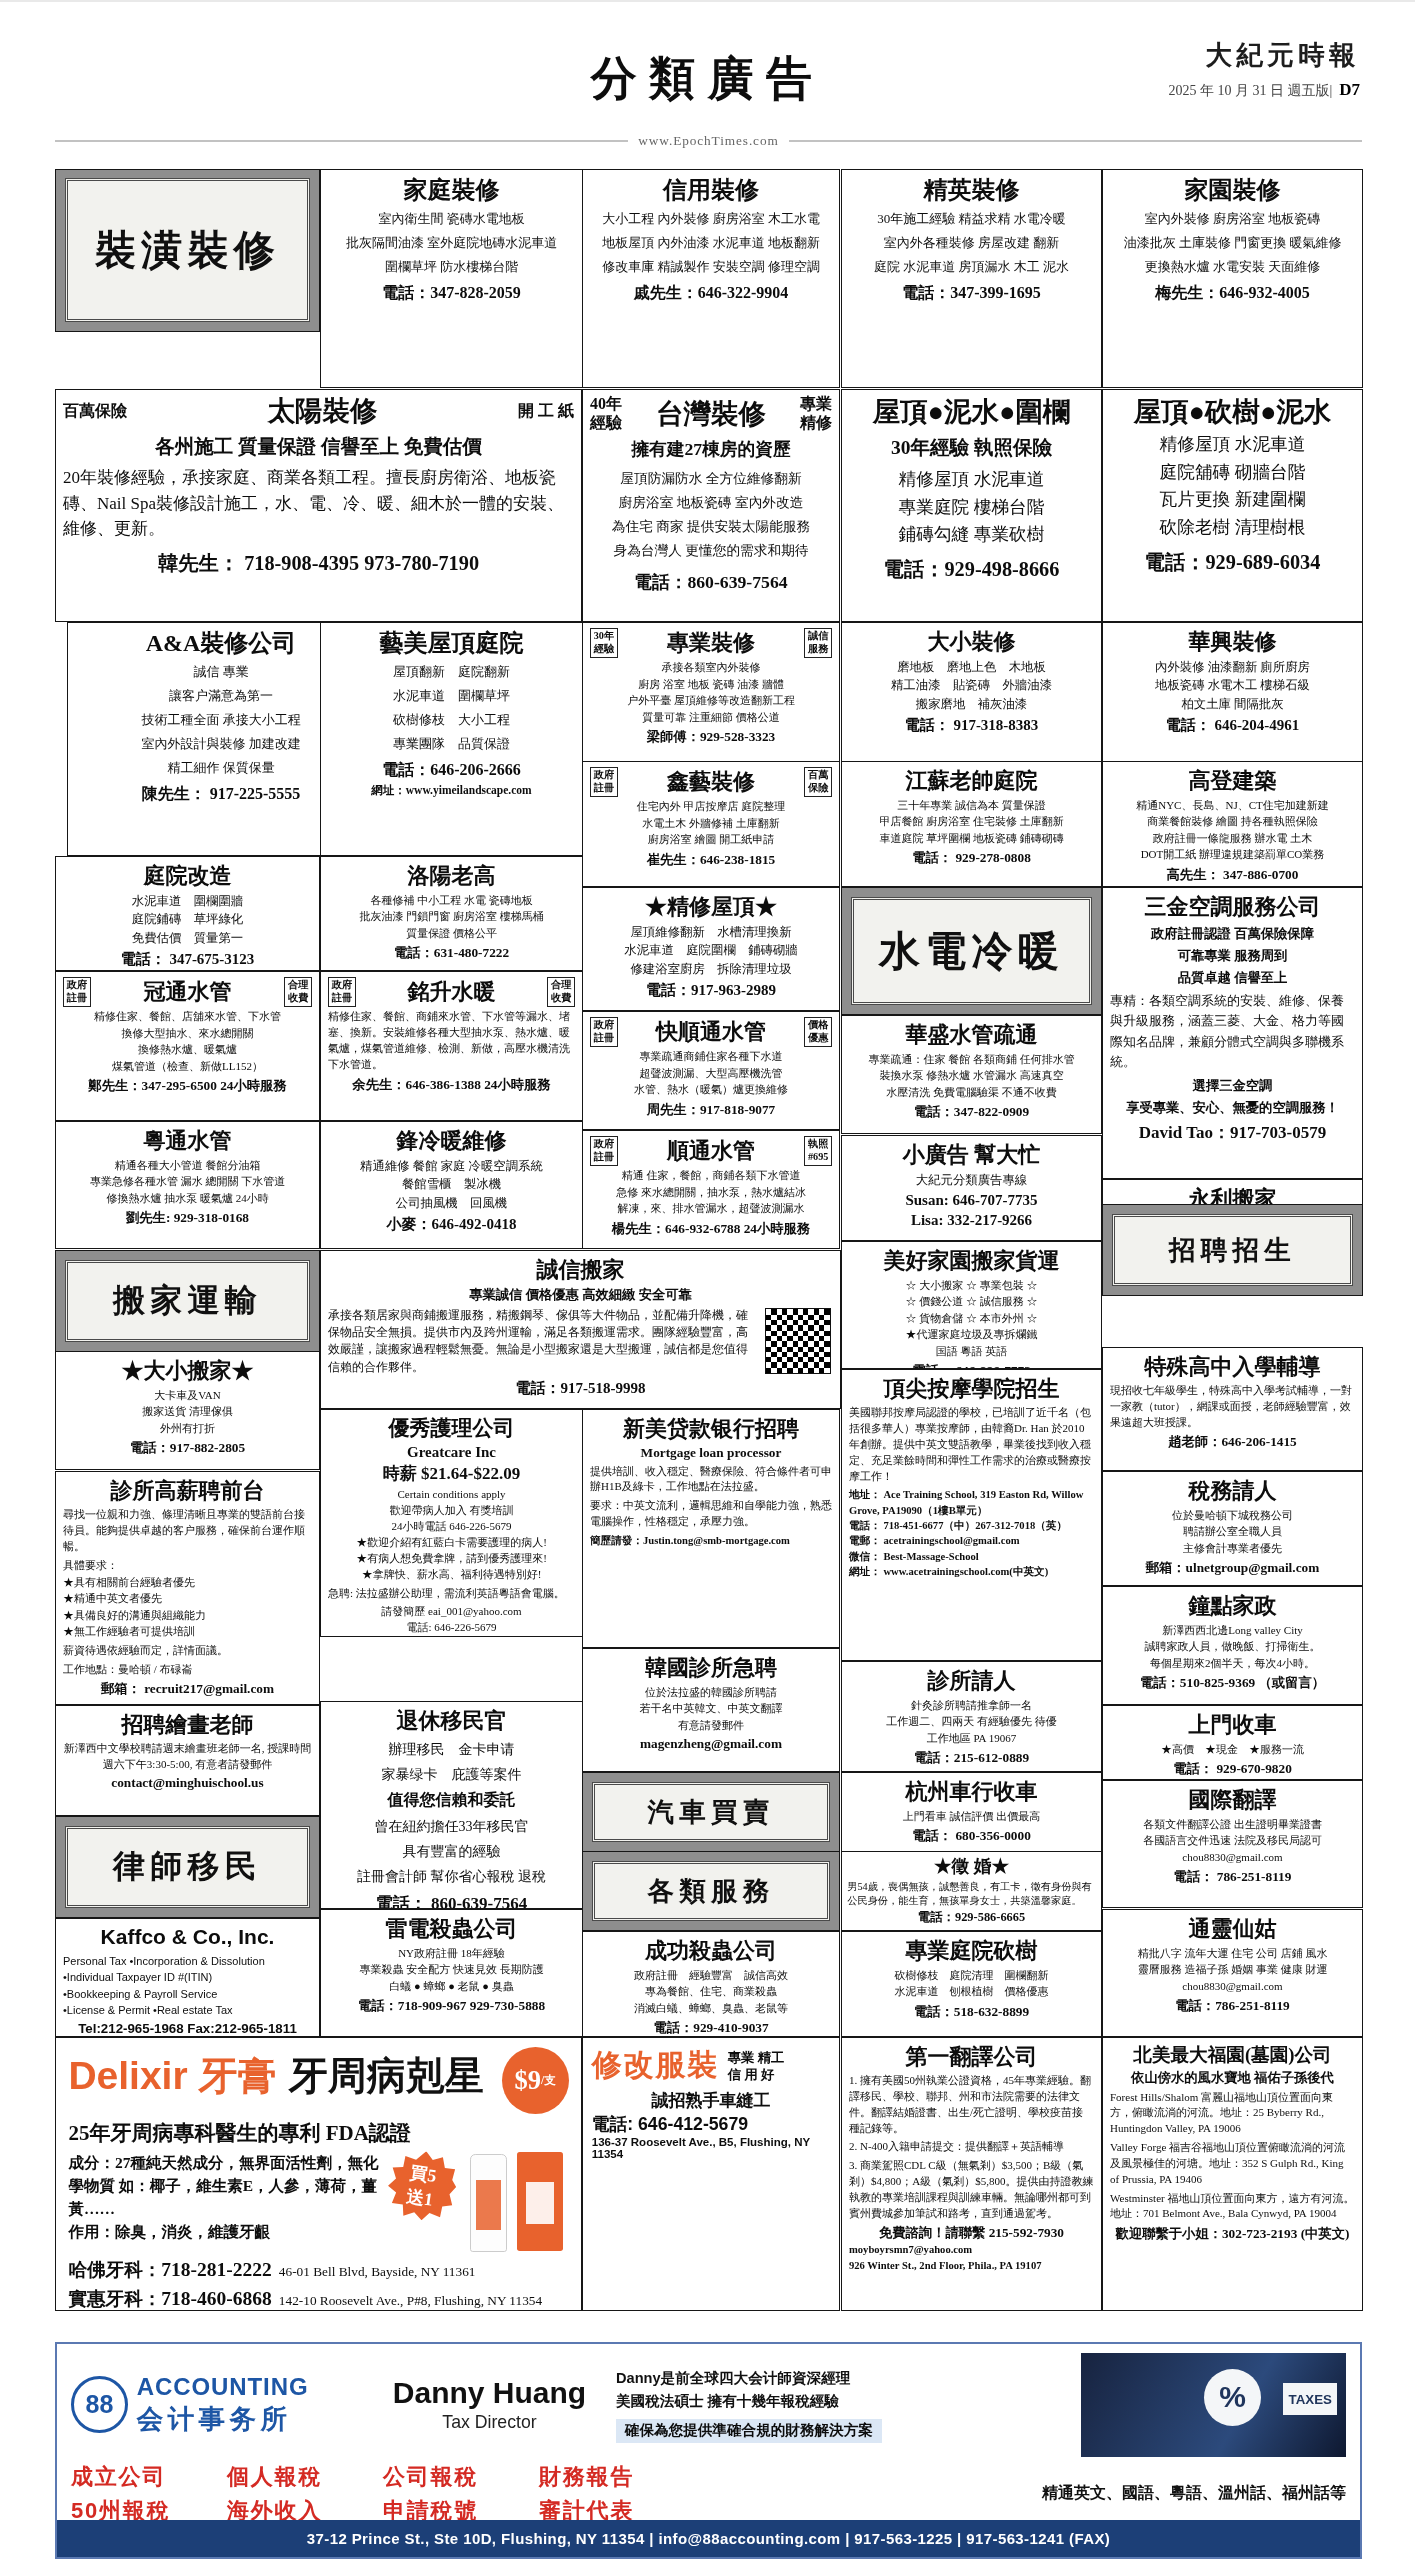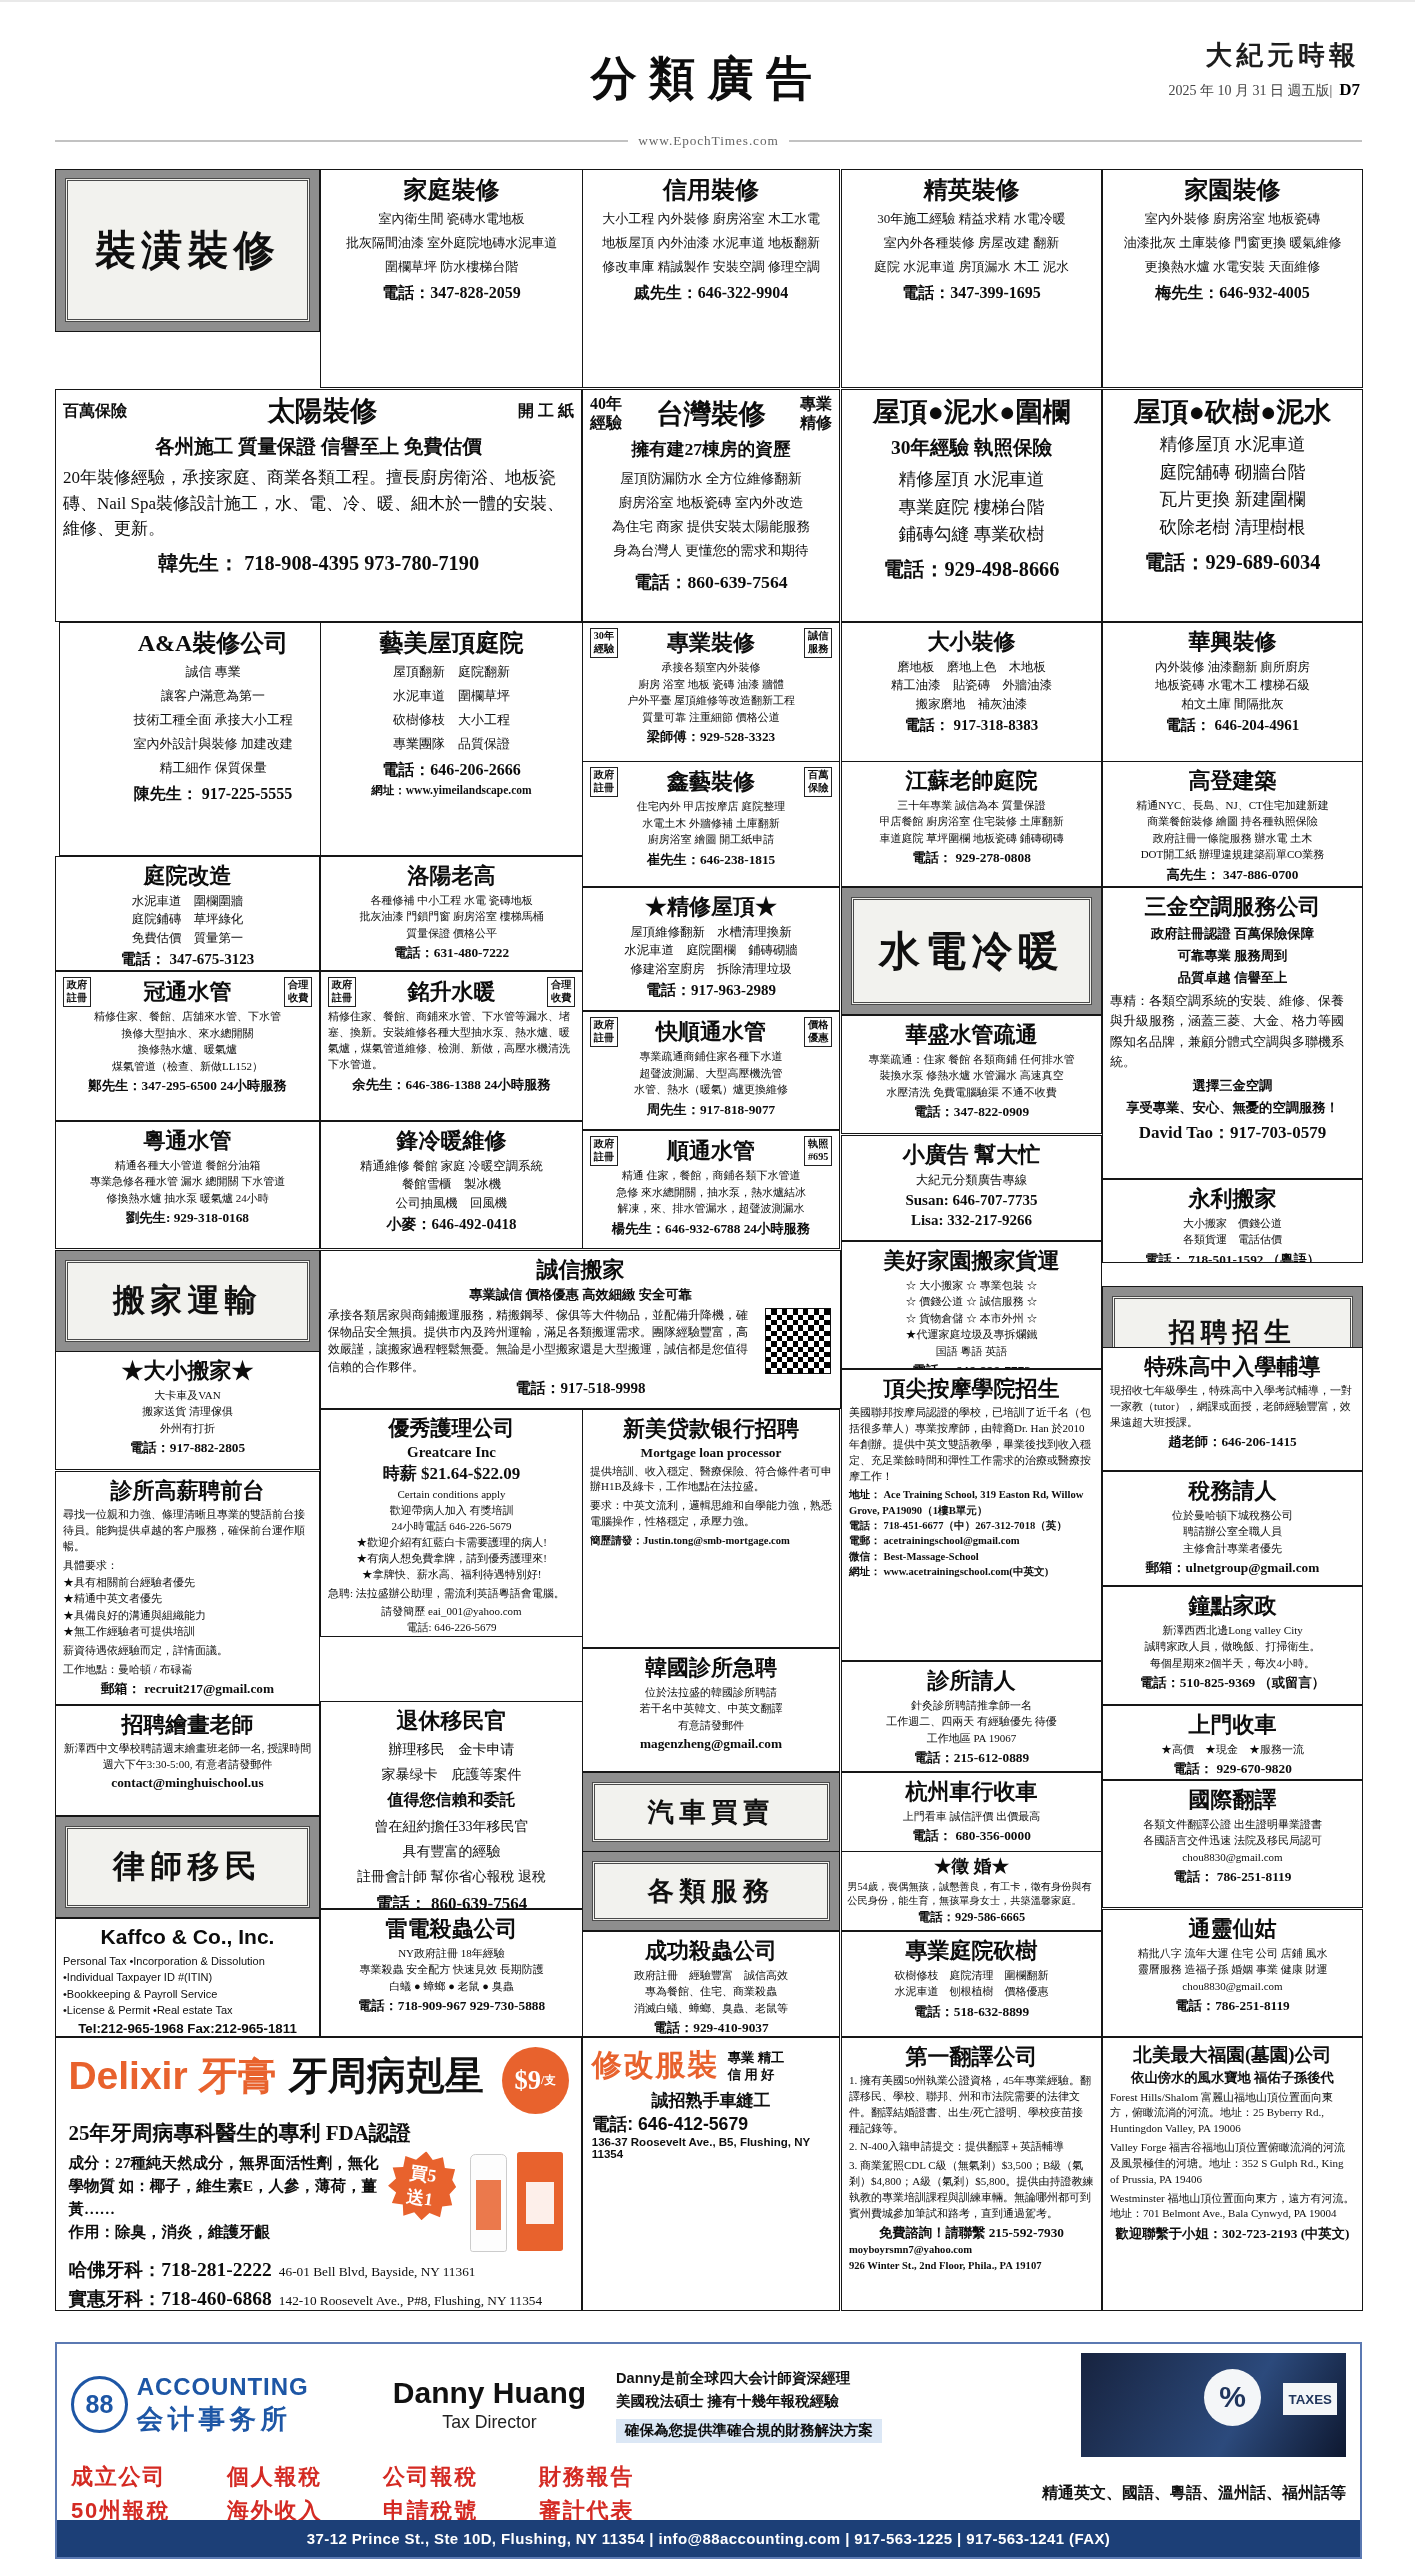--- a/index.html
+++ b/index.html
@@ -262,21 +262,21 @@
         <div class="contact">電話：929-498-8666</div>
       </div>
       <div class="ad lg" style="left: 1047px; top: 223px; width: 261px; height: 233px;">
         <div class="t">屋頂●砍樹●泥水</div>
         <div class="ln">精修屋頂 水泥車道</div>
         <div class="ln">庭院舖磚 砌牆台階</div>
         <div class="ln">瓦片更換 新建圍欄</div>
         <div class="ln">砍除老樹 清理樹根</div>
         <div class="contact">電話：929-689-6034</div>
       </div>
-      <div class="ad md" style="left: 4px; top: 456px; width: 308px; height: 234px;">
+      <div class="ad md" style="left: 12px; top: 456px; width: 308px; height: 234px;">
         <div class="t">A&amp;A裝修公司</div>
         <div class="ln">誠信 專業</div>
         <div class="ln">讓客户滿意為第一</div>
         <div class="ln">技術工種全面 承接大小工程</div>
         <div class="ln">室內外設計與裝修 加建改建</div>
         <div class="ln">精工細作 保質保量</div>
         <div class="contact">陳先生： 917-225-5555</div>
       </div>
       <div class="ad md" style="left: 265px; top: 456px; width: 263px; height: 234px;">
         <div class="t">藝美屋頂庭院</div>
@@ -480,21 +480,21 @@
         <div class="ln">国語 粵語 英語</div>
         <div class="contact">電話： 646-886-7773</div>
       </div>
       <div class="ad sm" style="left: 0px; top: 1185px; width: 265px; height: 119px;">
         <div class="t">★大小搬家★</div>
         <div class="ln">大卡車及VAN</div>
         <div class="ln">搬家送貨 清理傢俱</div>
         <div class="ln">外州有打折</div>
         <div class="contact">電話：917-882-2805</div>
       </div>
-      <div class="ad sec-s secbox" style="left: 1047px; top: 1120px; width: 261px; height: 92px;">
+      <div class="ad sec-s secbox" style="left: 1047px; top: 1038px; width: 261px; height: 92px;">
         <div class="sec-in">招聘招生</div>
       </div>
       <div class="ad sm left" style="left: 0px; top: 1305px; width: 265px; height: 234px;">
         <div class="t">診所高薪聘前台</div>
         <div class="para">尋找一位親和力強、條理清晰且專業的雙語前台接待員。能夠提供卓越的客户服務，確保前台運作順暢。</div>
         <div class="ln">具體要求：</div>
         <div class="ln">★具有相關前台經驗者優先</div>
         <div class="ln">★精通中英文者優先</div>
         <div class="ln">★具備良好的溝通與組織能力</div>
         <div class="ln">★無工作經驗者可提供培訓</div>

